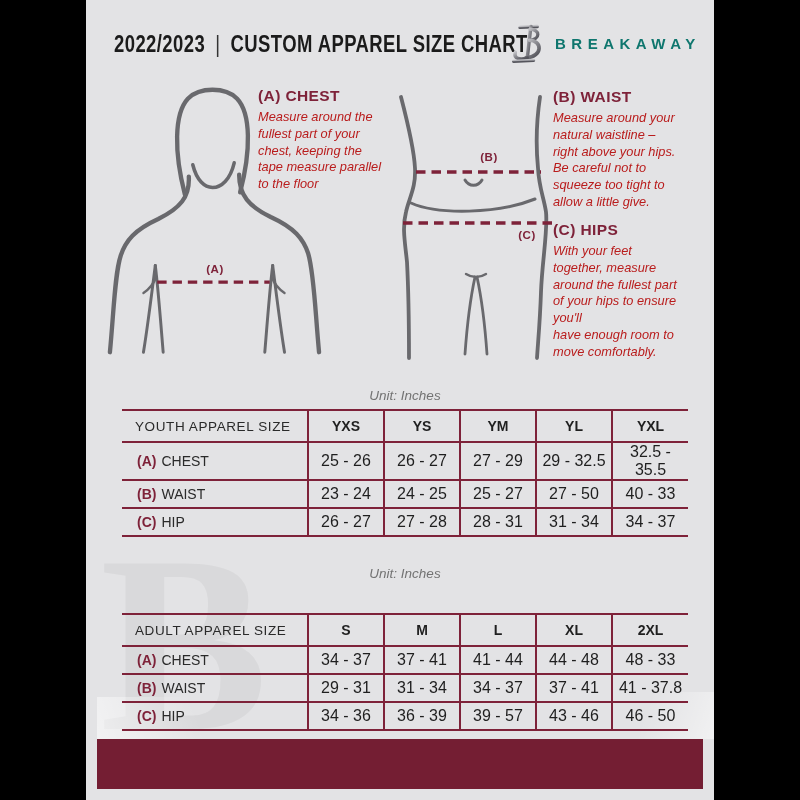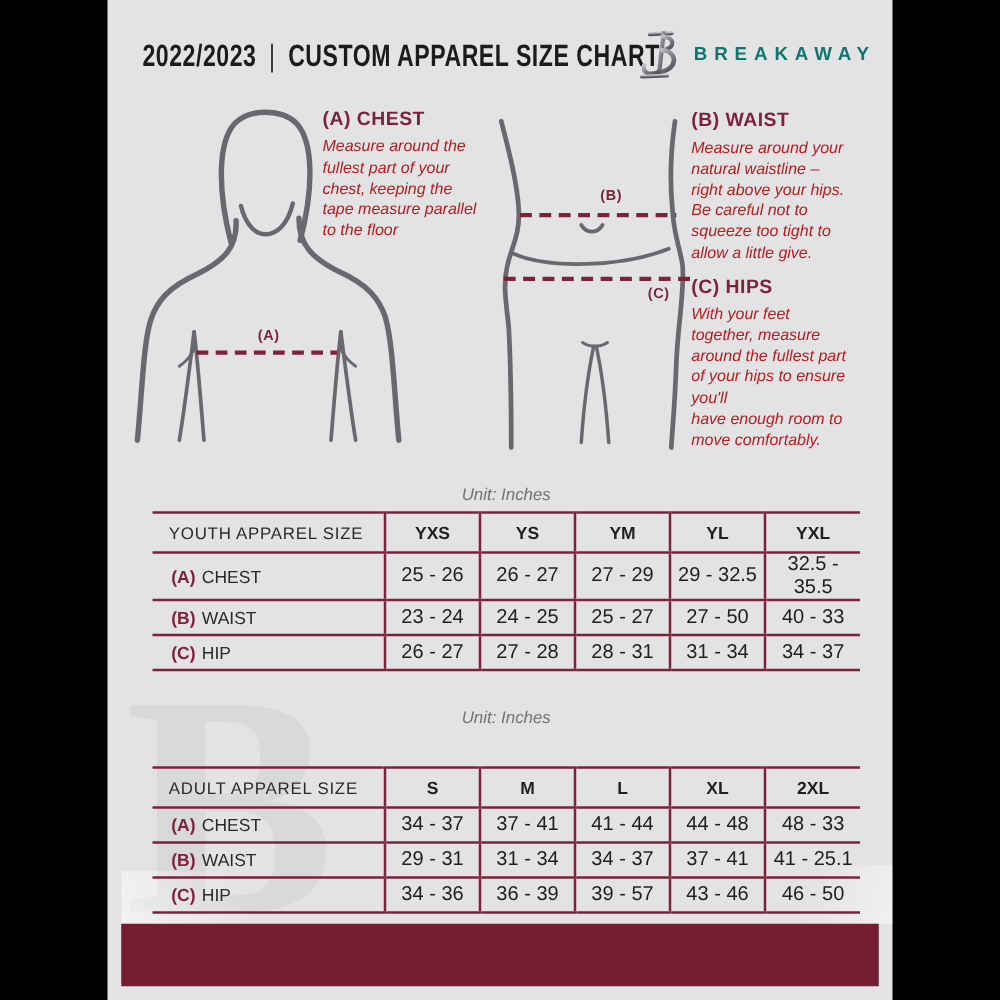--- a/index.html
+++ b/index.html
@@ -265,21 +265,21 @@
       <td class="val">41 - 44</td>
       <td class="val">44 - 48</td>
       <td class="val">48 - 33</td>
     </tr>
     <tr class="data-row">
       <td class="row-label"><span class="marker">(B)</span><span>WAIST</span></td>
       <td class="val">29 - 31</td>
       <td class="val">31 - 34</td>
       <td class="val">34 - 37</td>
       <td class="val">37 - 41</td>
-      <td class="val">41 - 25.1</td>
+      <td class="val">41 - 37.8</td>
     </tr>
     <tr class="data-row">
       <td class="row-label"><span class="marker">(C)</span><span>HIP</span></td>
       <td class="val">34 - 36</td>
       <td class="val">36 - 39</td>
       <td class="val">39 - 57</td>
       <td class="val">43 - 46</td>
       <td class="val">46 - 50</td>
     </tr>
   </tbody>

